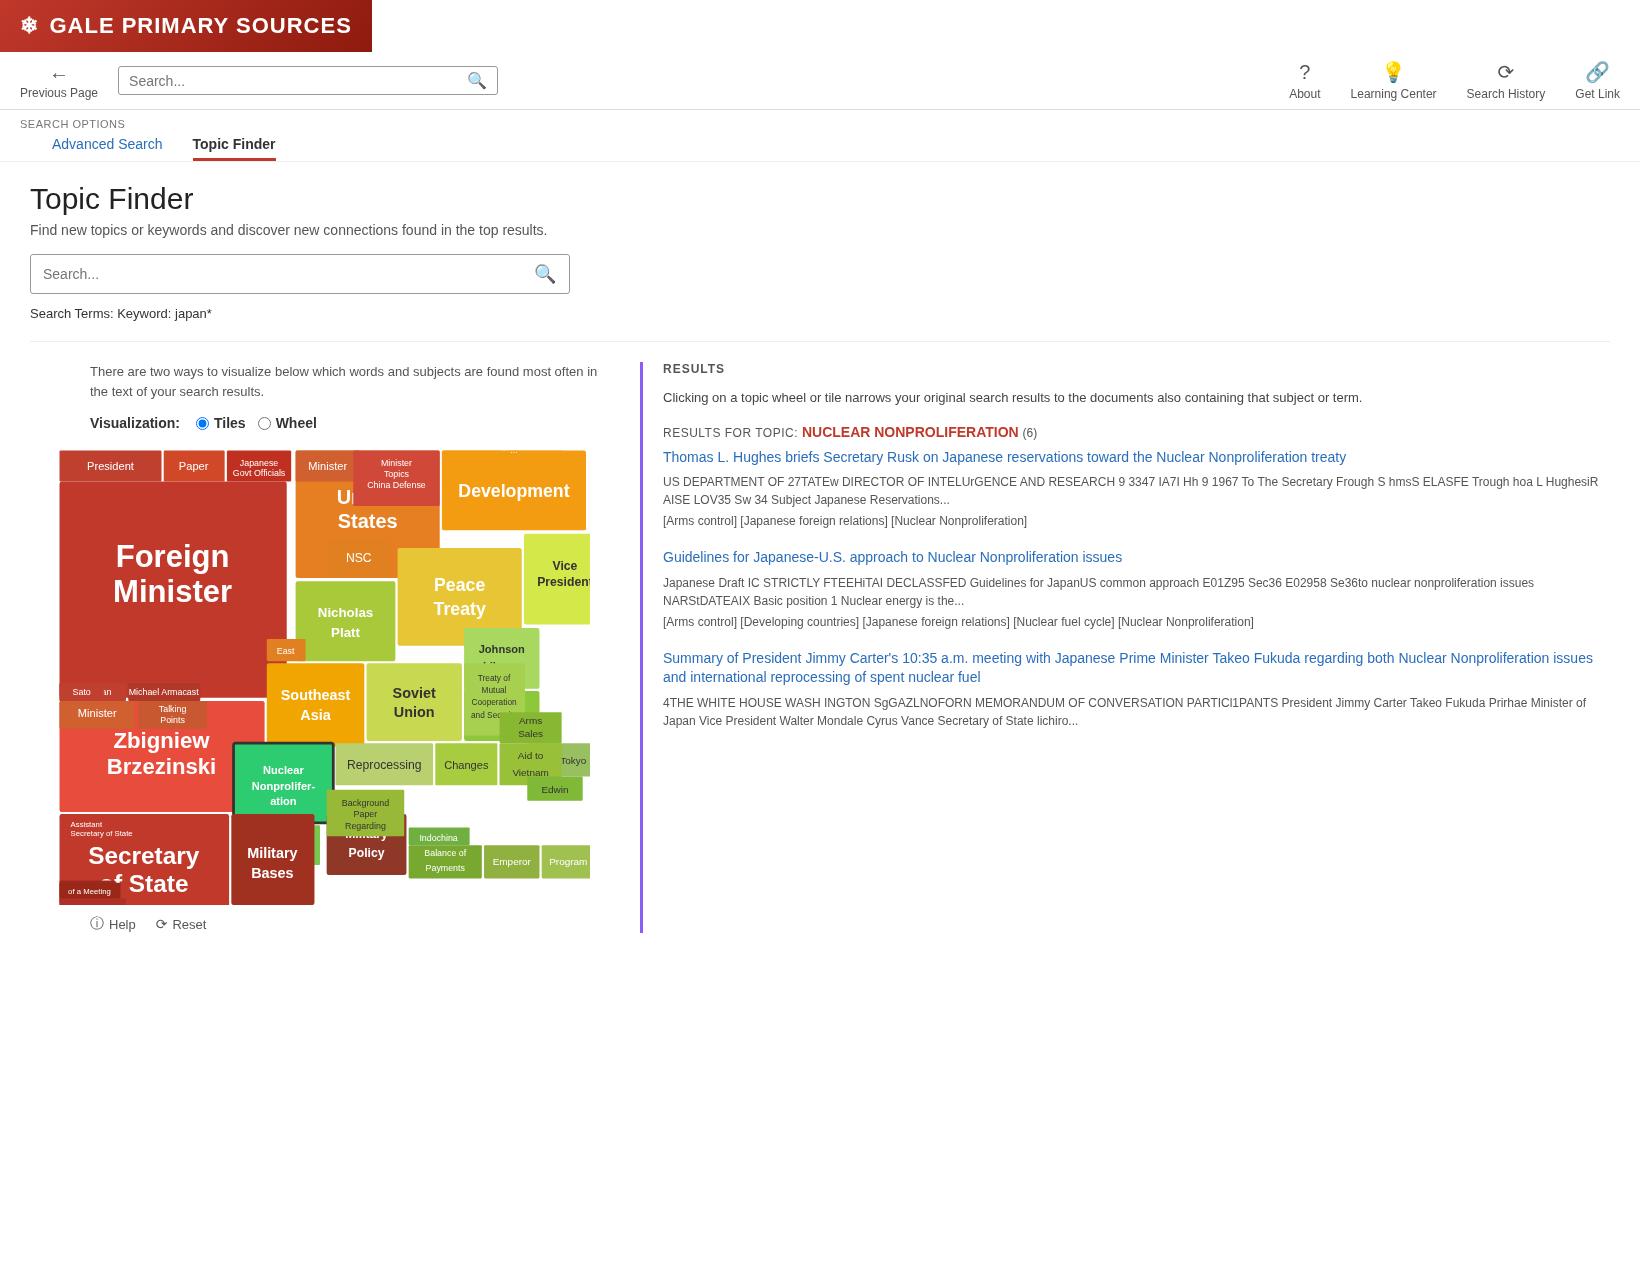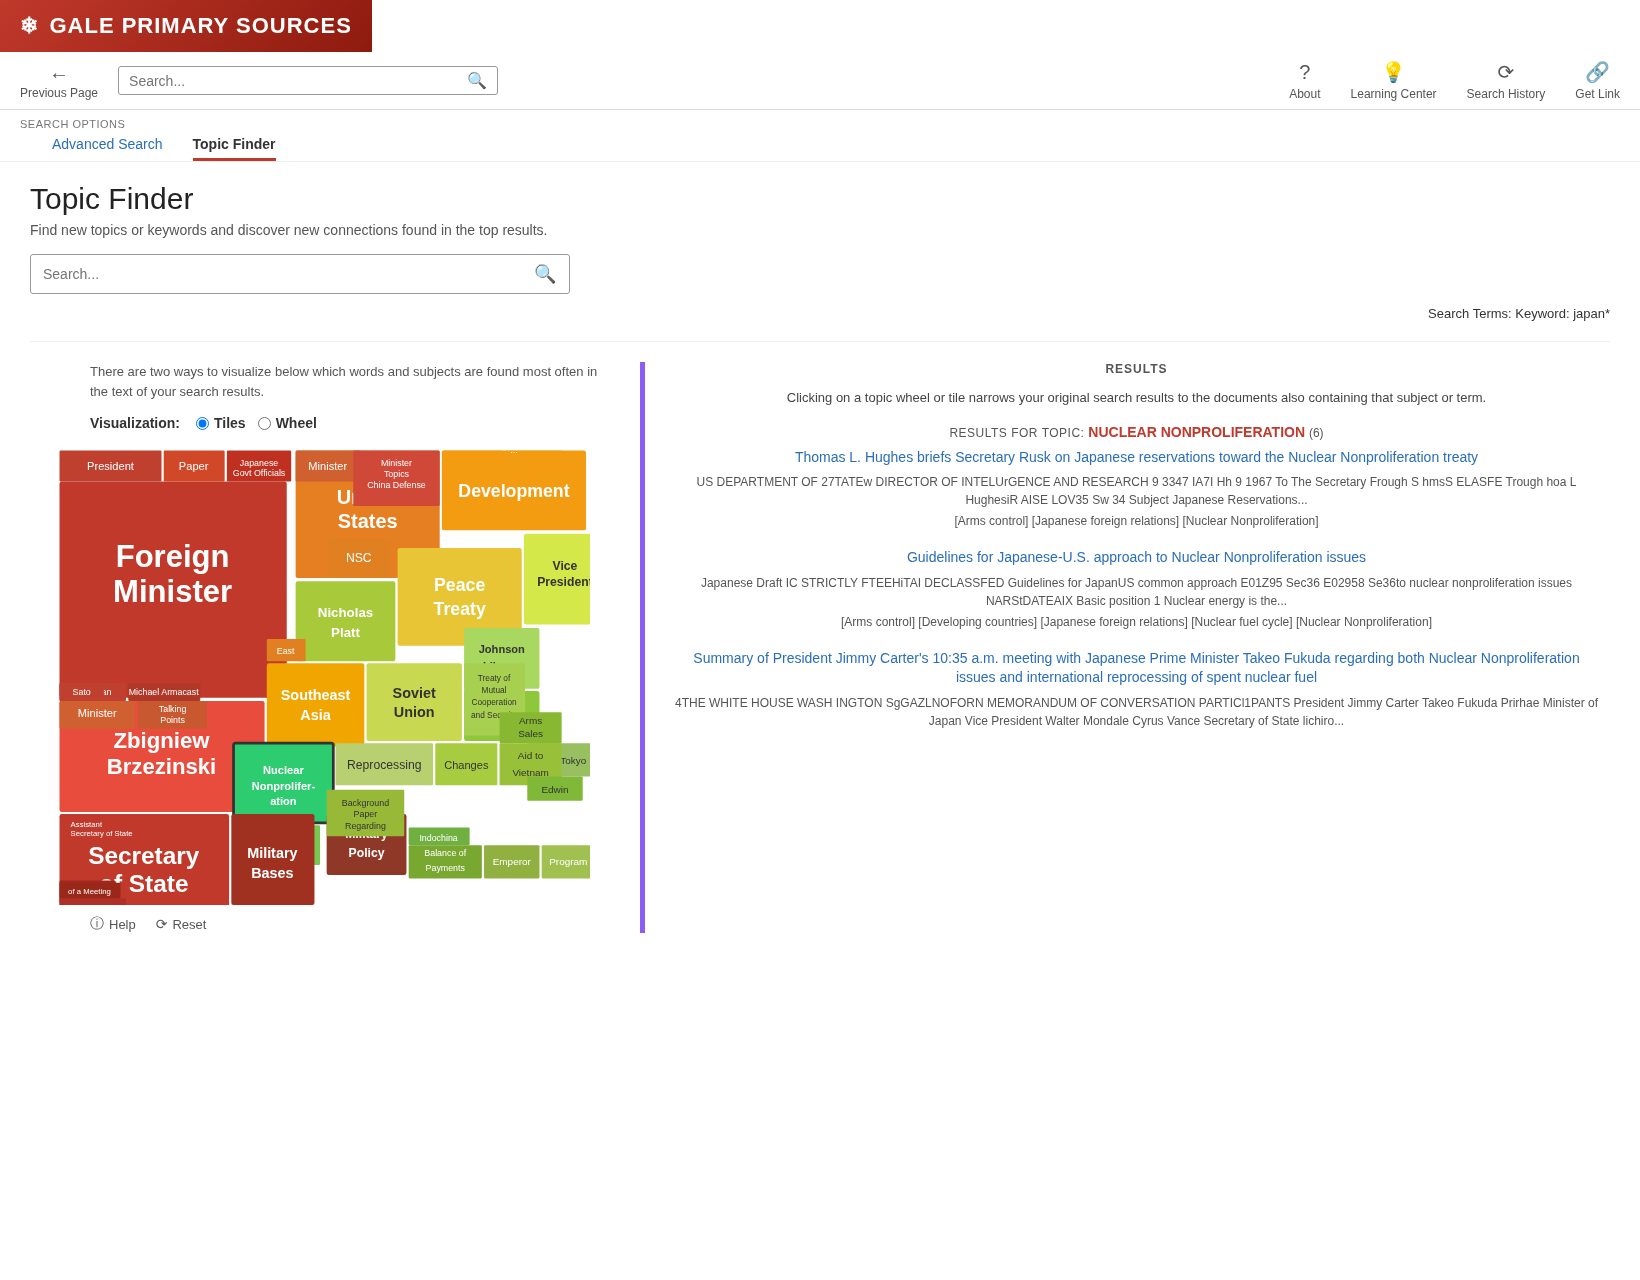--- a/index.html
+++ b/index.html
@@ -153,40 +153,38 @@
       font-size: 14px;
       flex: 1;
       color: #999;
     }
     .topic-search-box .search-icon { color: #333; font-size: 18px; cursor: pointer; }
 
     .search-terms {
       font-size: 13px;
       color: #555;
       margin-bottom: 20px;
-      text-align: right;
     }
     .search-terms span { color: #333; }
 
     .divider { border: none; border-top: 1px solid #eee; margin-bottom: 20px; }
 
     
     .two-col {
       display: flex;
       gap: 30px;
     }
     .left-col {
       flex: 0 0 580px;
     }
     .right-col {
       flex: 1;
-      border-left: 5px solid #8b5cf6;
-      padding-left: 28px;
+      border-left: 3px solid #8b5cf6;
+      padding-left: 20px;
       position: relative;
-      text-align: center;
     }
 
     .viz-intro {
       font-size: 13px;
       color: #555;
       margin-bottom: 14px;
       line-height: 1.5;
       padding-left: 60px;
     }
     .viz-controls {

